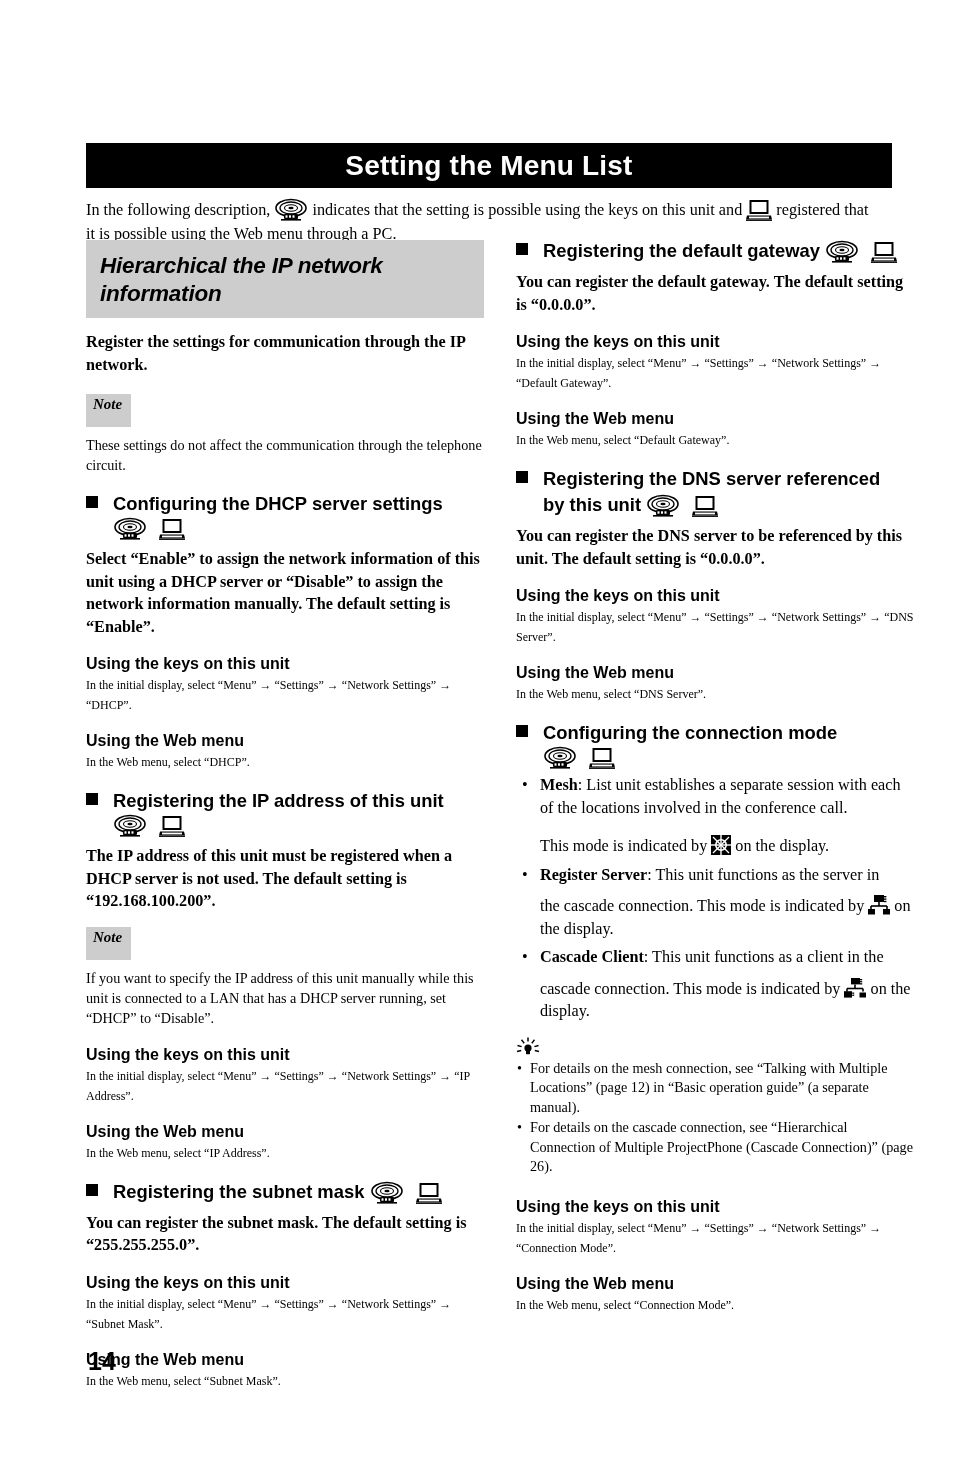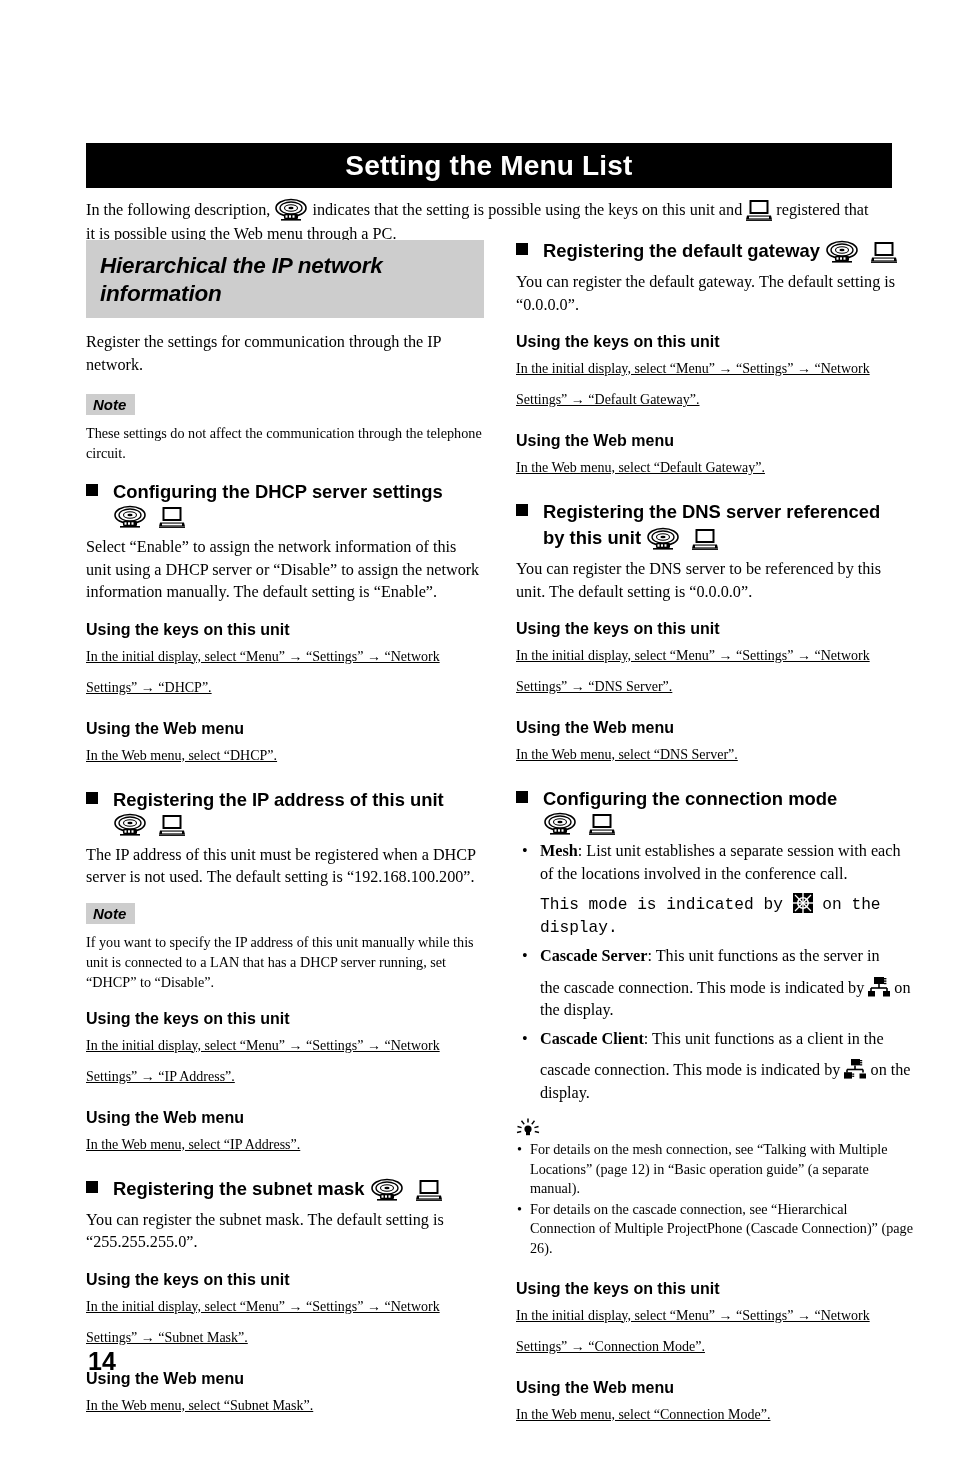--- a/index.html
+++ b/index.html
@@ -75,32 +75,33 @@
     font-size: 22.5px;
     line-height: 28px;
     letter-spacing: -0.2px;
   }
 
   
   p.body {
     margin: 7px 0 14px 0;
     font-size: 16.2px;
     line-height: 22.5px;
+    font-weight: bold;
   }
   p.body.tight { margin-bottom: 10px; }
 
   
   .note-label {
     display: inline-block;
     background: #cdcdcd;
-    font-family: Liberation Sans, sans-serif;
+    font-family: Liberation Serif, serif;
     font-style: italic;
     font-weight: bold;
     font-size: 15px;
-    padding: 2px 9px 2px 7px;
+    padding: 2px 9px 14px 7px;
     margin: 4px 0 8px 0;
   }
   p.note {
     margin: 0 0 16px 0;
     font-size: 14.2px;
     line-height: 20px;
   }
 
   
   .h-block {
@@ -125,23 +126,22 @@
   
   h4.sub {
     margin: 15px 0 0 0;
     font-family: "Liberation Sans", sans-serif;
     font-weight: bold;
     font-size: 16px;
     line-height: 22px;
   }
   p.sub-body {
     margin: 0 0 2px 0;
-    font-size: 14px;
-    line-height: 31px;
-    text-decoration: underline;
+    font-size: 12px;
+    line-height: 20px;
   }
 
   
   ul.bullets {
     margin: 0;
     padding: 0;
     list-style: none;
   }
   ul.bullets > li {
     position: relative;
@@ -469,38 +469,38 @@
                 <rect x="0" y="21.6" width="26" height="1.3" fill="#000"></rect>
               </svg>
           </span>
         </span>
       </div>
 
       <ul class="bullets">
         <li>
           <span class="dot">•</span>
           <b>Mesh</b><span>: List unit establishes a separate session with each of the locations involved in the conference call.</span>
-          <div style="margin-top:8px;font-family:Liberation Mono, monospace;">
+          <div style="margin-top:16px;">
             <span>This mode is indicated by</span>
             <span class="icon ico-mesh">
               <svg viewBox="0 0 20 20">
                   <rect x="0" y="0" width="20" height="20" fill="#000"></rect>
                   <circle cx="10" cy="10" r="5.2" fill="none" stroke="#fff" stroke-width="1.6"></circle>
                   <line x1="10" y1="0" x2="10" y2="20" stroke="#fff" stroke-width="1.4"></line>
                   <line x1="0" y1="10" x2="20" y2="10" stroke="#fff" stroke-width="1.4"></line>
                   <line x1="2" y1="2" x2="18" y2="18" stroke="#fff" stroke-width="1.2"></line>
                   <line x1="18" y1="2" x2="2" y2="18" stroke="#fff" stroke-width="1.2"></line>
                 </svg>
             </span>
             <span>on the display.</span>
           </div>
         </li>
         <li style="margin-top:6px;">
           <span class="dot">•</span>
-          <b>Cascade Server</b><span>: This unit functions as the server in</span>
+          <b>Register Server</b><span>: This unit functions as the server in</span>
           <div style="margin-top:8px;">
             <span>the cascade connection. This mode is indicated by</span>
             <span class="icon ico-casc">
               <svg viewBox="0 0 22 22">
                   <rect x="6" y="1" width="10" height="7" fill="#000"></rect>
                   <rect x="16" y="2" width="2.4" height="1.4" fill="#000"></rect>
                   <rect x="16" y="4.4" width="2.4" height="1.4" fill="#000"></rect>
                   <rect x="16" y="6.8" width="2.4" height="1.4" fill="#000"></rect>
                   <line x1="11" y1="8" x2="11" y2="12" stroke="#000" stroke-width="1.6"></line>
                   <line x1="3" y1="12" x2="19" y2="12" stroke="#000" stroke-width="1.6"></line>

